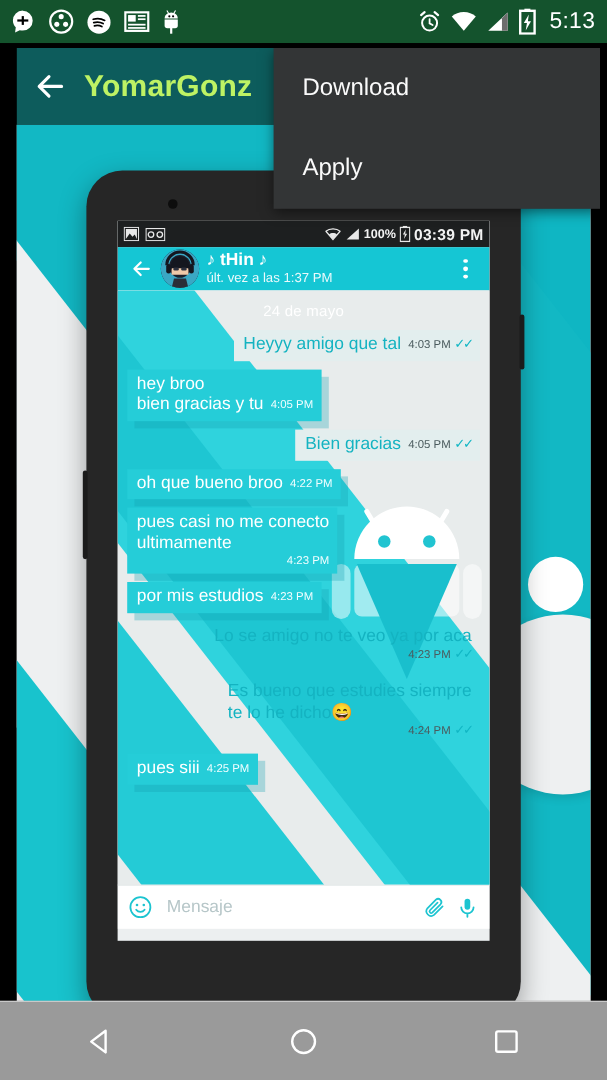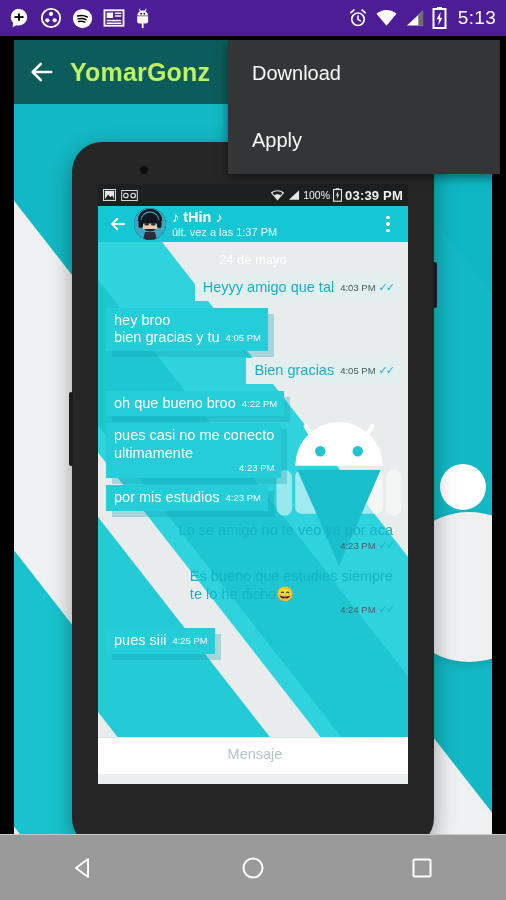--- a/index.html
+++ b/index.html
@@ -4,21 +4,21 @@
 <style>
   * { margin:0; padding:0; box-sizing:border-box; }
   html,body { width:506px; height:900px; background:#000; overflow:hidden; }
   body { font-family:"Liberation Sans", sans-serif; }
 
   #root { position:relative; width:506px; height:900px; background:#000; }
 
   
   #statusbar{
     position:absolute; left:0; top:0; width:506px; height:36px;
-    background:#4c1d95; display:flex; align-items:center;
+    background:#14532d; display:flex; align-items:center;
     padding:0 10px 0 8px; color:#fff;
   }
   #statusbar .left{ display:flex; align-items:center; gap:10px; }
   #statusbar .right{ margin-left:auto; display:flex; align-items:center; gap:8px; }
   .sicon{ display:block; }
   #clock{ font-size:19px; font-weight:400; letter-spacing:.3px; margin-left:3px; }
 
   
   #app{
     position:absolute; left:0; top:36px; width:506px; height:864px;
@@ -95,21 +95,21 @@
     background:#1b1b1b; border-radius:2px;
   }
 
   
   #inner-status{
     height:22px; background:#1d1f20; display:flex; align-items:center;
     padding:0 5px; color:#f2f2f2; font-size:11px; gap:4px;
   }
   #inner-status .ileft{ display:flex; align-items:center; gap:5px; }
   #inner-status .iright{ margin-left:auto; display:flex; align-items:center; gap:3px; }
-  #inner-status .pct{ font-size:10.5px; font-weight:400; }
+  #inner-status .pct{ font-size:10.5px; font-weight:700; }
   #inner-status .itime{ font-size:13px; font-weight:700; letter-spacing:.2px; }
 
   
   #chat-header{
     height:36px; background:#15c6d4; display:flex; align-items:center;
     padding:0 6px; color:#fff;
   }
   #chat-header .cback{ width:28px; display:flex; justify-content:center; cursor:pointer; }
   #chat-header .avatar{
     width:32px; height:32px; border-radius:50%; overflow:hidden;
@@ -165,21 +165,21 @@
   }
   .bub.in .meta{ color:#f0feff; }
   .bub.out .meta{ color:#4b5b5e; }
   .bub .meta .ticks{ margin-left:3px; font-size:11px; color:#11b6c4; letter-spacing:-2px; }
   .bub.blk .txt{ display:block; }
   .bub.blk .meta{ display:block; text-align:right; margin-left:0; }
 
   
   #chat-input{
     height:37px; background:#ffffff; display:flex; align-items:center;
-    padding:0 9px; gap:8px; border-top:1px solid #dde3e3;flex-direction:column;
+    padding:0 9px; gap:8px; border-top:1px solid #dde3e3;
   }
   #chat-input .ph{
     flex:1; color:#b6c6c8; font-size:14.5px; padding-left:4px;
   }
 
   
   #menu{
     position:absolute; left:228px; top:4px; width:272px; height:134px;
     background:#333536; z-index:30; box-shadow:0 3px 10px rgba(0,0,0,.5);
     padding:0 0 0 24px;

